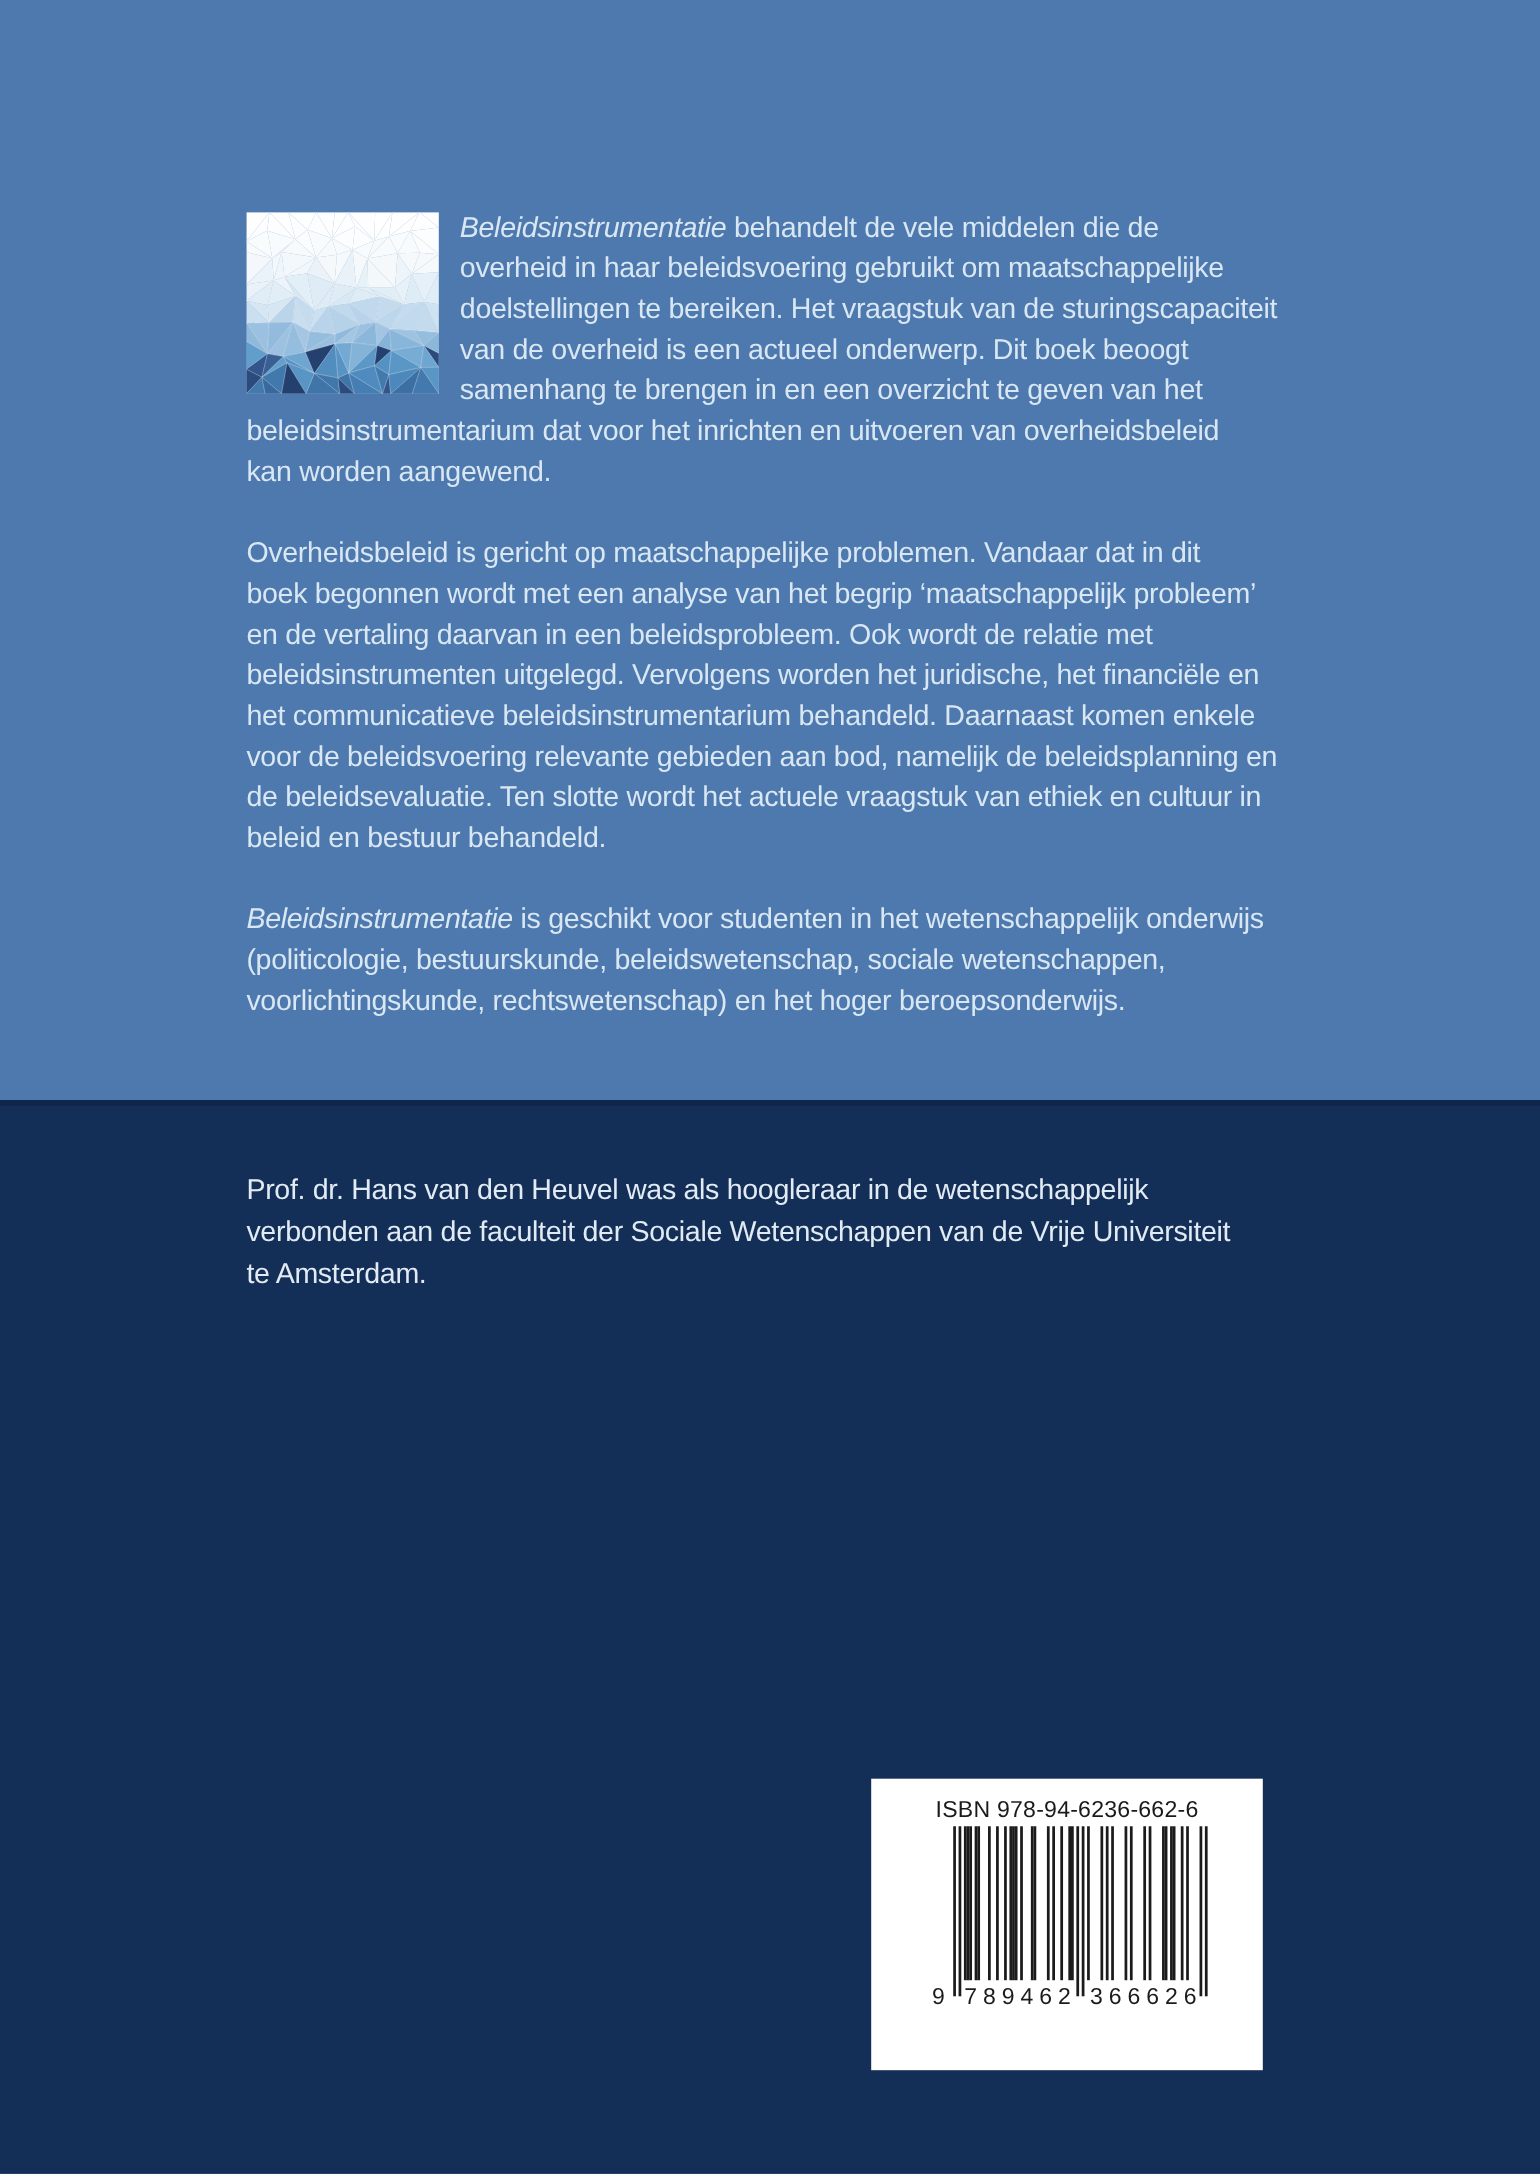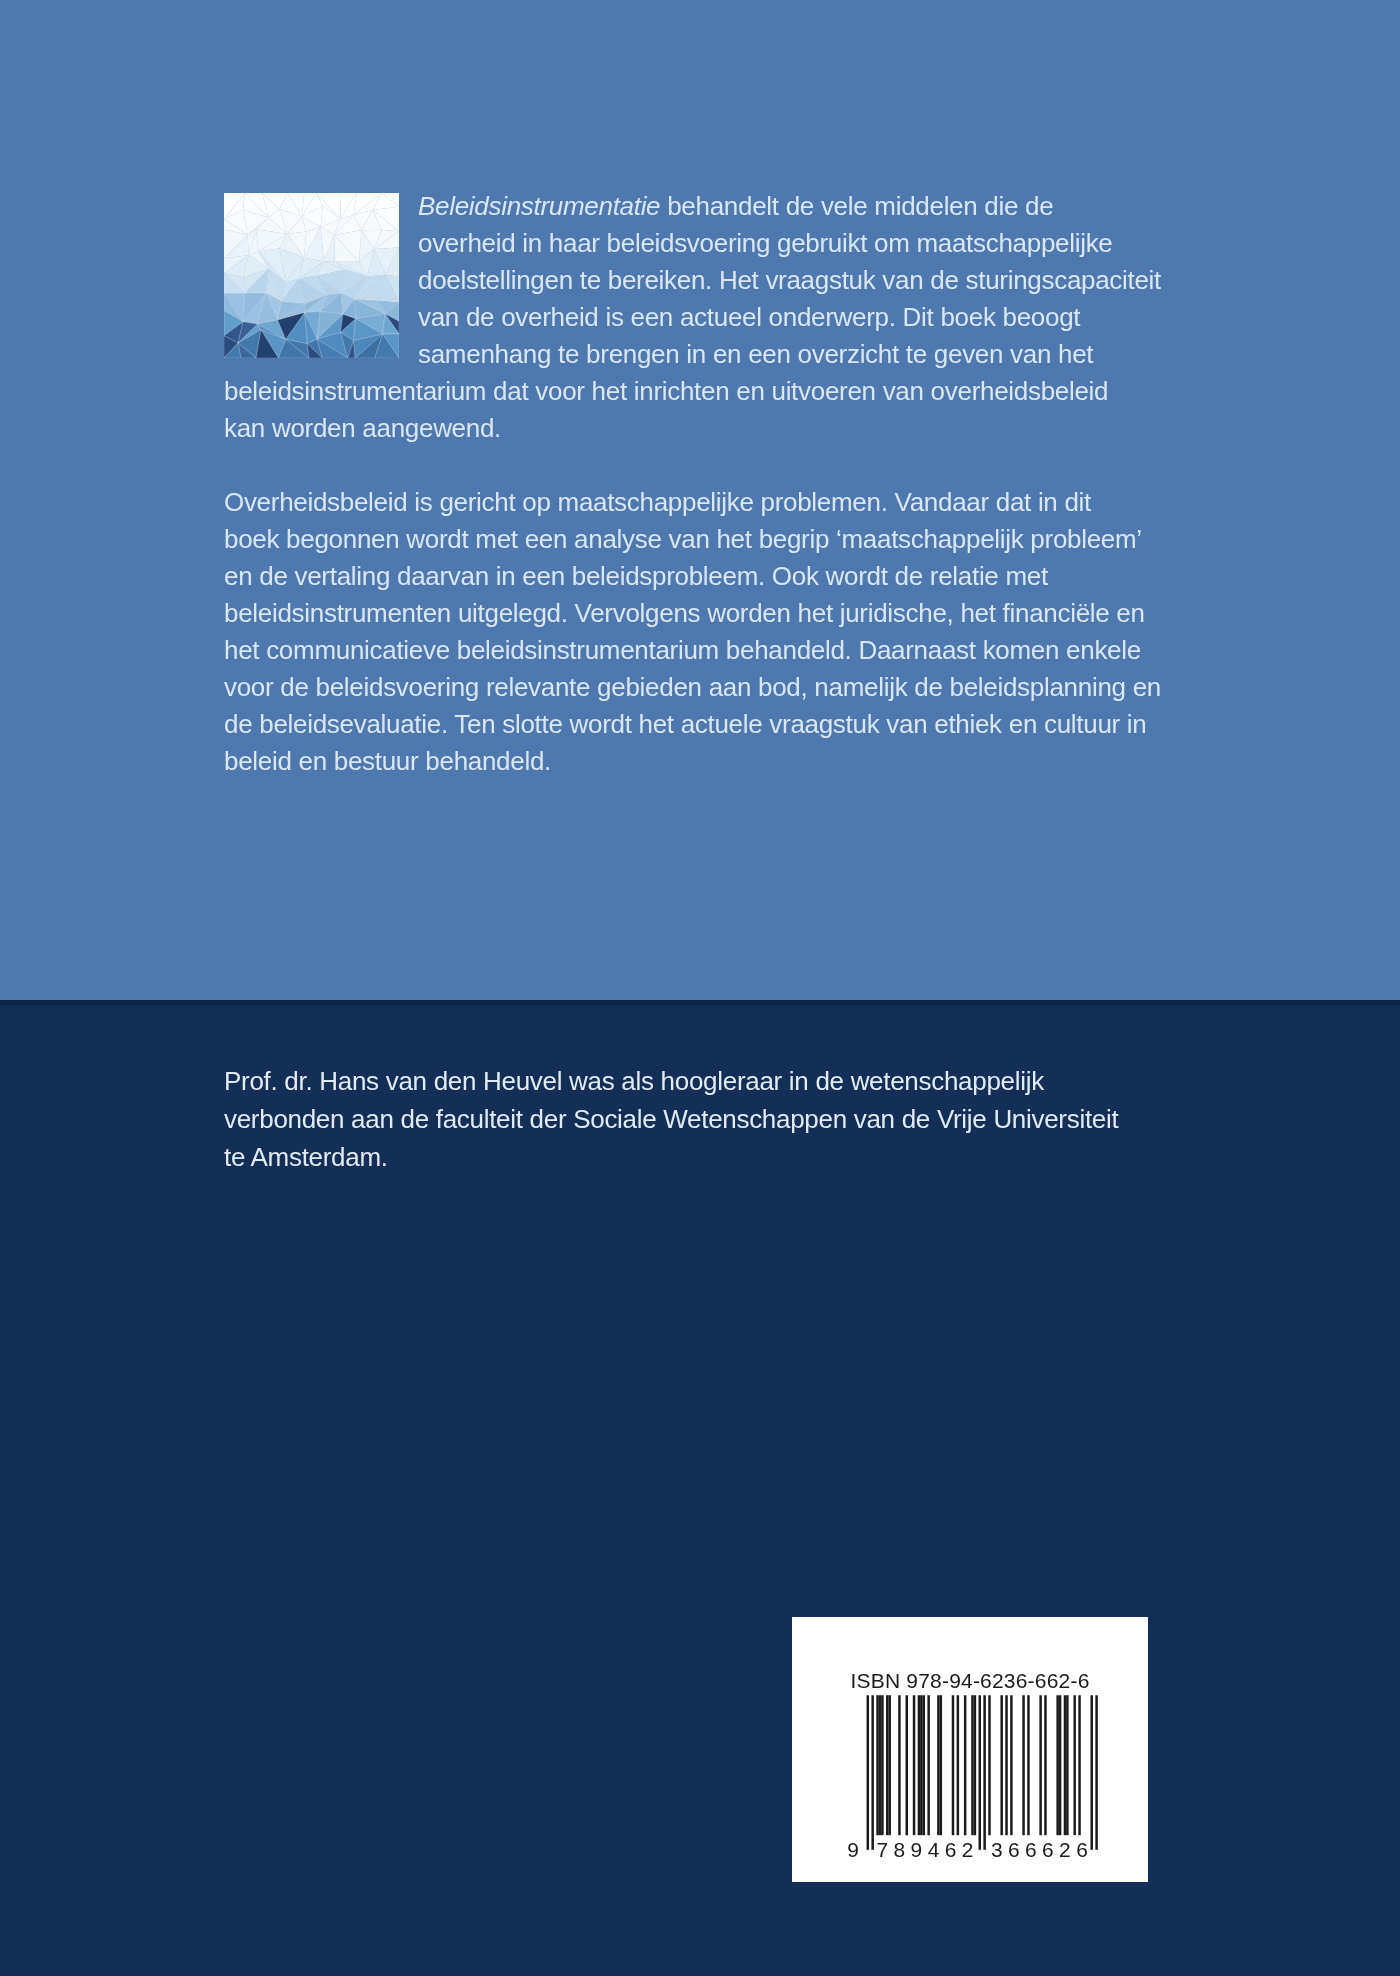--- a/index.html
+++ b/index.html
@@ -27,21 +27,21 @@
   .bio{
     position:absolute;left:224px;top:57px;width:1000px;
     color:#e2ebf4;font-size:26px;line-height:38px;letter-spacing:-0.3px;
     white-space:pre-line;margin:0;
   }
   .isbn-box{
     position:absolute;left:792px;top:612px;width:356px;height:265px;
     background:#ffffff;text-align:center;
   }
   .isbn-label{
-    margin-top:52px;font-size:21px;color:#1a1a1a;letter-spacing:0.2px;
+    margin-top:17px;font-size:21px;color:#1a1a1a;letter-spacing:0.2px;
     font-family:"Liberation Sans", sans-serif;
   }
   .barcode-svg{display:block;margin:2px auto 0 auto;}
 </style>
 </head>
 <body>
 
 <div class="upper">
   <div class="synopsis">
     <svg id="artwork" class="artwork" viewBox="0 0 175 165">
@@ -198,20 +198,23 @@
 beleidsinstrumentarium dat voor het inrichten en uitvoeren van overheidsbeleid
 kan worden aangewend.</span></p>
     <p><span>Overheidsbeleid is gericht op maatschappelijke problemen. Vandaar dat in dit
 boek begonnen wordt met een analyse van het begrip ‘maatschappelijk probleem’
 en de vertaling daarvan in een beleidsprobleem. Ook wordt de relatie met
 beleidsinstrumenten uitgelegd. Vervolgens worden het juridische, het financiële en
 het communicatieve beleidsinstrumentarium behandeld. Daarnaast komen enkele
 voor de beleidsvoering relevante gebieden aan bod, namelijk de beleidsplanning en
 de beleidsevaluatie. Ten slotte wordt het actuele vraagstuk van ethiek en cultuur in
 beleid en bestuur behandeld.</span></p>
+    <p><i class="lead-italic">Beleidsinstrumentatie</i><span> is geschikt voor studenten in het wetenschappelijk onderwijs
+(politicologie, bestuurskunde, beleidswetenschap, sociale wetenschappen,
+voorlichtingskunde, rechtswetenschap) en het hoger beroepsonderwijs.</span></p>
   </div>
 </div>
 
 <div class="lower">
   <p class="bio">Prof. dr. Hans van den Heuvel was als hoogleraar in de wetenschappelijk
 verbonden aan de faculteit der Sociale Wetenschappen van de Vrije Universiteit
 te Amsterdam.</p>
 
   <div class="isbn-box">
     <div class="isbn-label">ISBN 978-94-6236-662-6</div>

